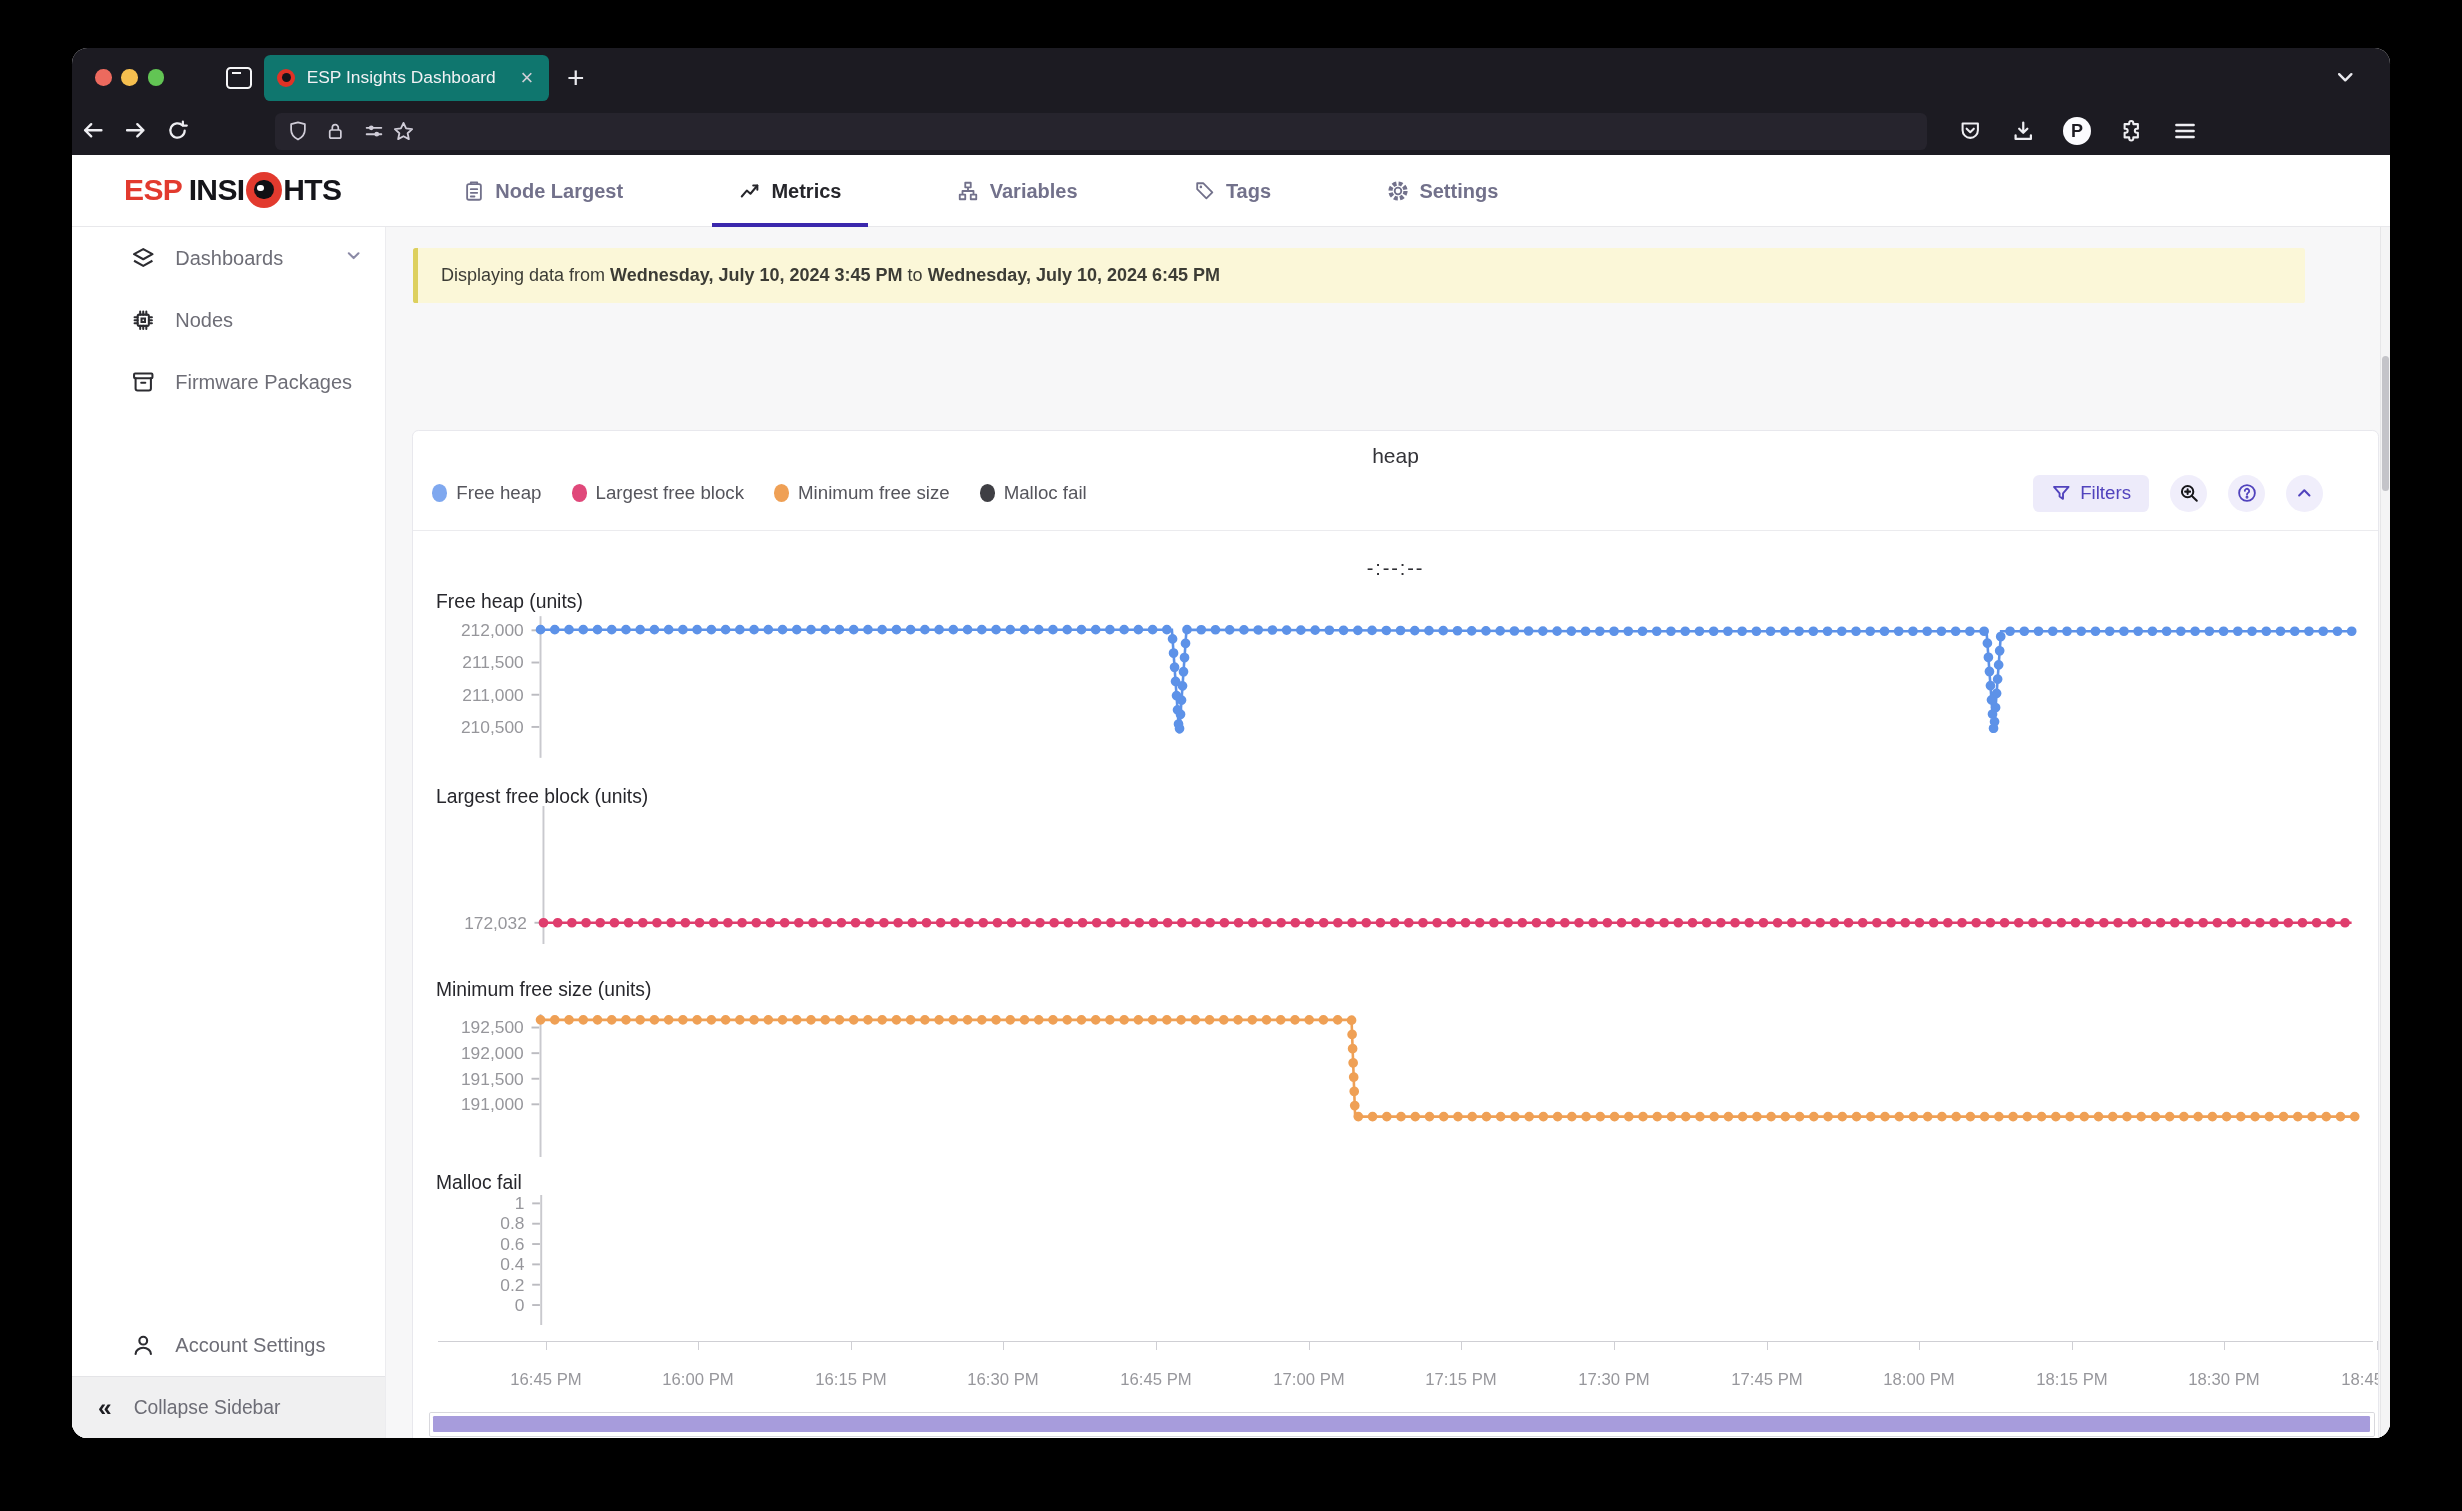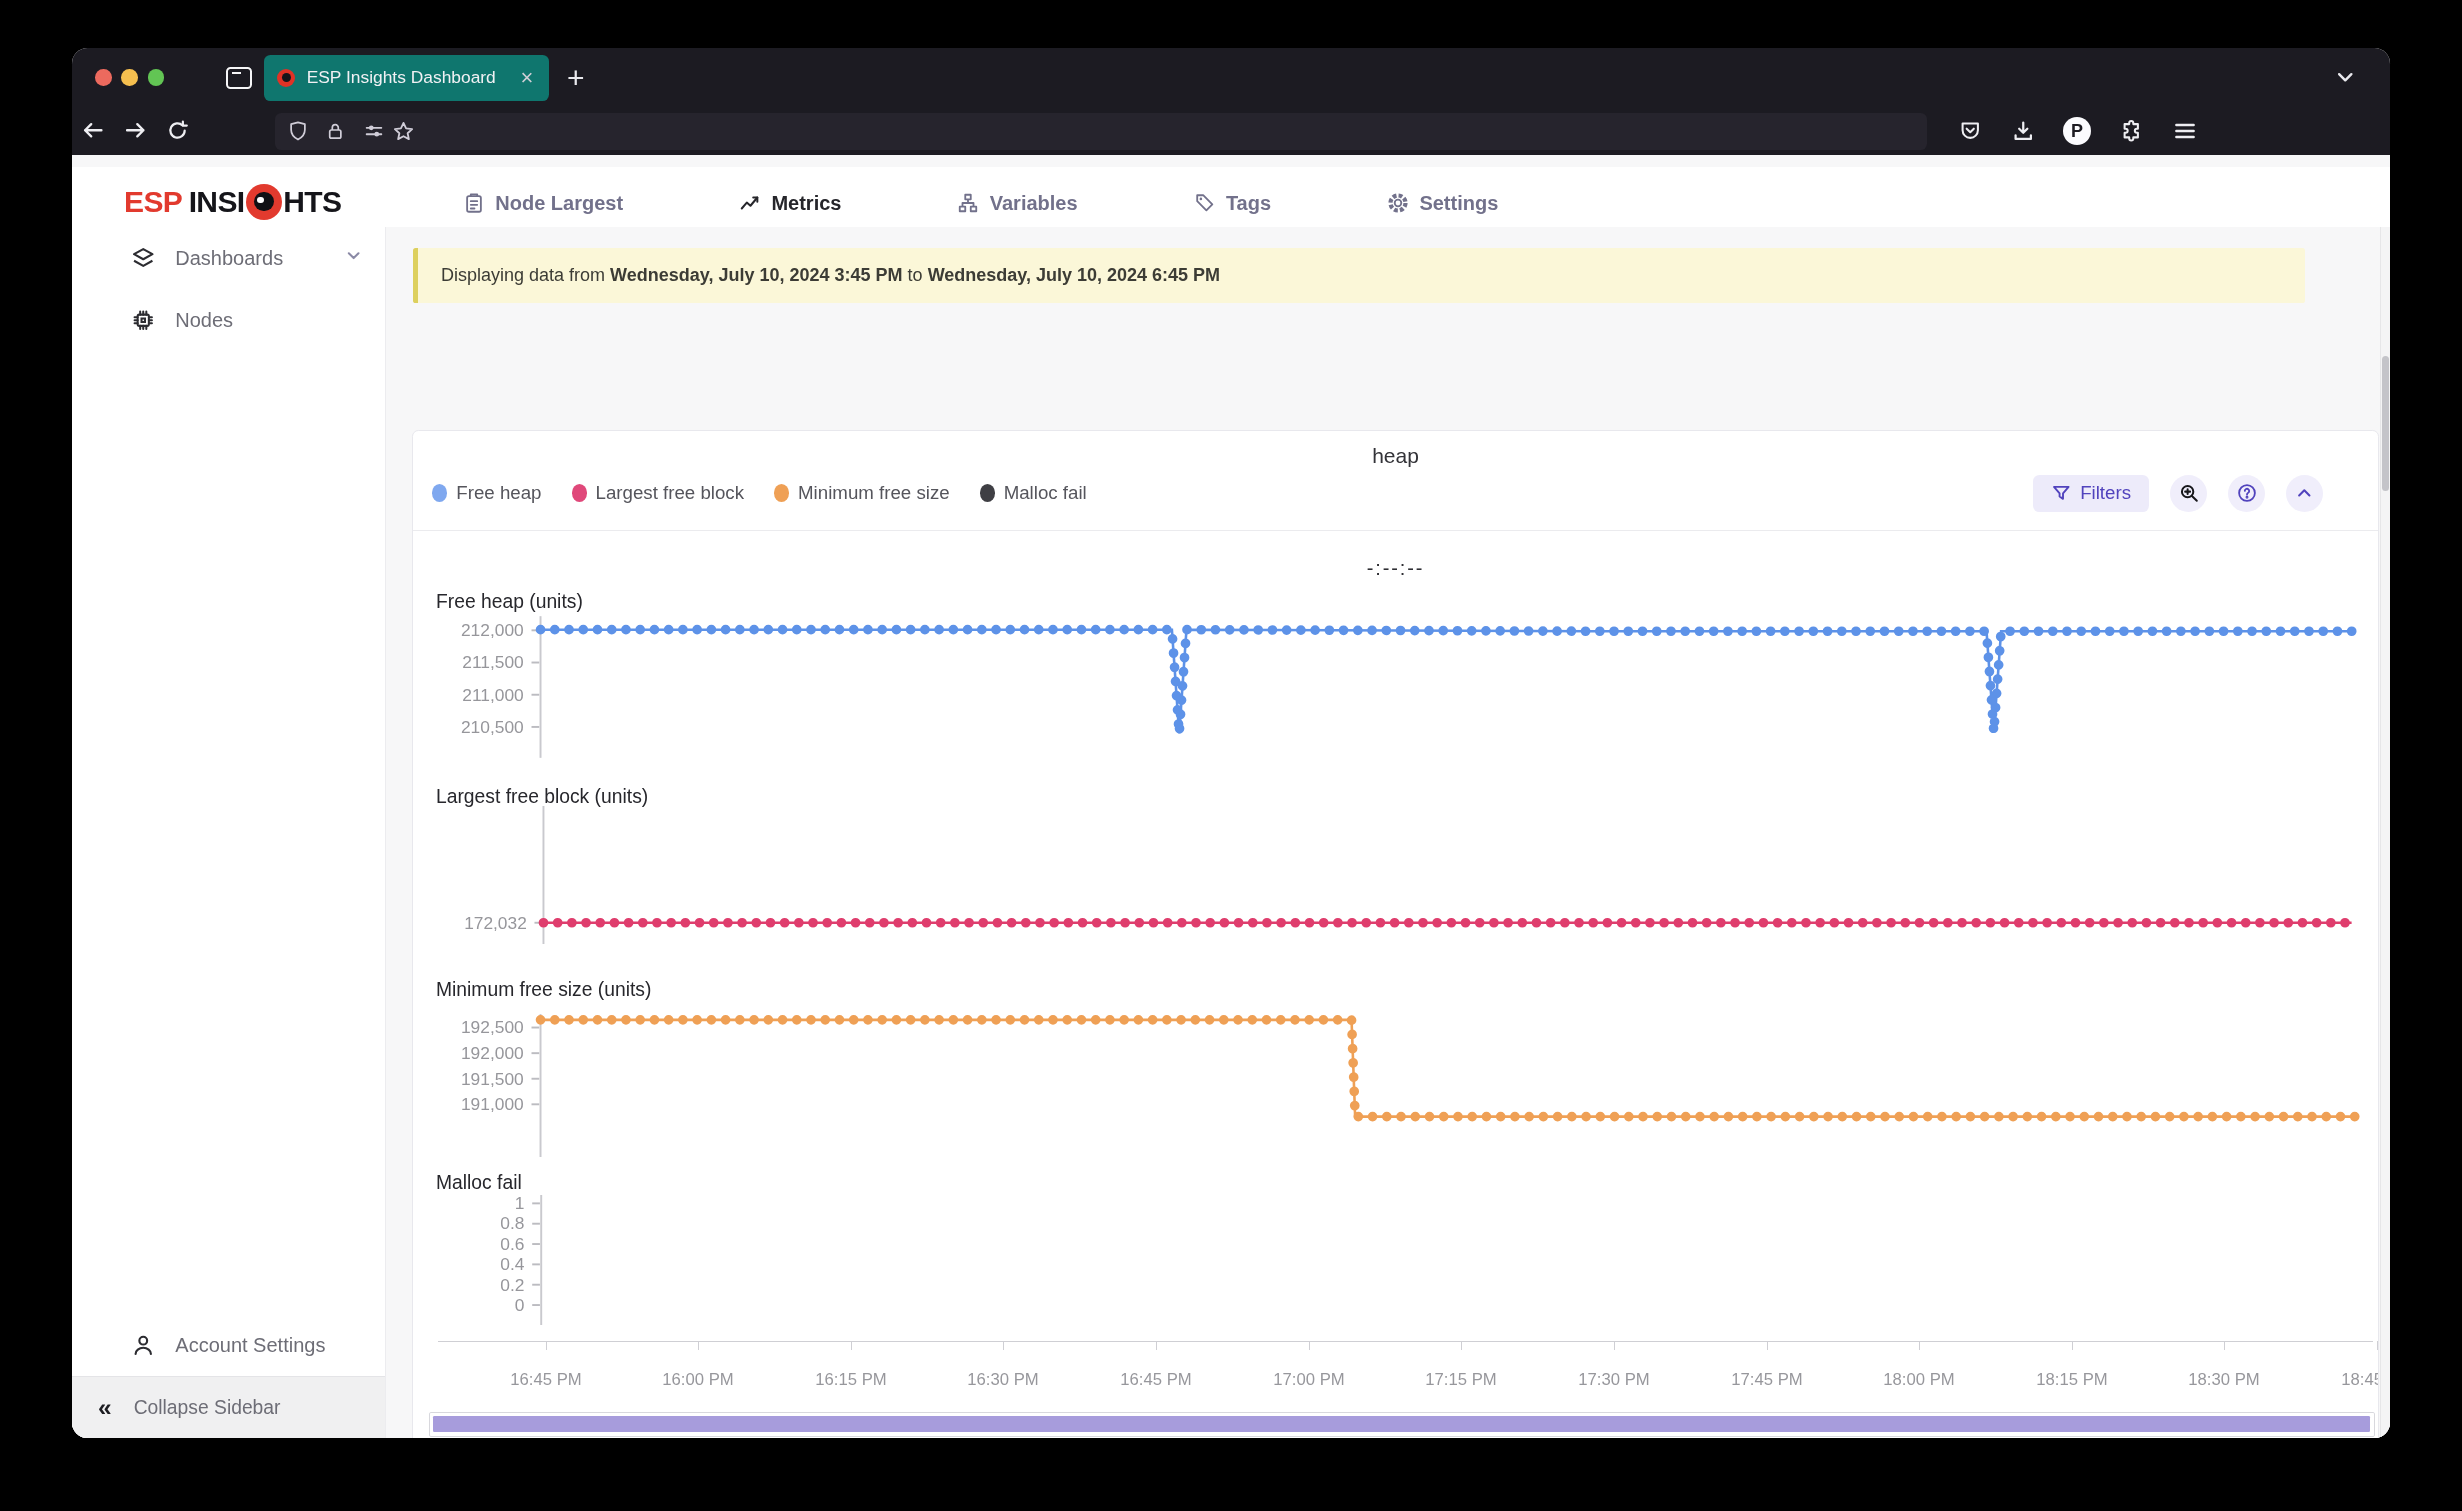--- a/index.html
+++ b/index.html
@@ -25,21 +25,21 @@
   .urlbar { margin-left:77px; width:1652px; height:37px; background:#26242d; border-radius:6.4px; display:flex; align-items:center; padding:0 11.6px; color:#c7c4cf; }
   .urlbar svg { flex:none; }
   .url-text { font-size:18.7px; margin-left:14px; color:#b9b6c2; white-space:nowrap; overflow:hidden; flex:1; }
   .url-text b { color:#f6f6f8; font-weight:700; }
   .star { margin-left:7.7px; }
   .nav-right { display:flex; align-items:center; gap:28px; margin-left:31px; color:#eeeef2; }
   .p-avatar { width:28px; height:28px; border-radius:50%; background:#fbfbfe; color:#1c1b22; font-weight:800; font-size:18px; display:flex; align-items:center; justify-content:center; }
 
   
   .app { position:absolute; left:0; top:107px; right:0; bottom:0; background:#f7f7f8; }
-  .appheader { position:absolute; left:0; top:12px; width:100%; height:72px; background:#fff; border-bottom:1.3px solid #e8e8eb; }
+  .appheader { position:absolute; left:0; top:0; width:100%; height:72px; background:#fff; border-bottom:1.3px solid #e8e8eb; }
   .logo { position:absolute; left:52px; top:16.7px; font-size:30px; font-weight:800; letter-spacing:-0.6px; display:flex; align-items:center; }
   .logo .red{color:#e23a2e;} .logo .dark{color:#15151a;}
   .logo-eye { width:36px; height:36px; border-radius:50%; background:#e23a2e; position:relative; margin:0 1.3px; }
   .logo-eye::before { content:""; position:absolute; left:8.4px; top:8.4px; width:19.3px; height:19.3px; border-radius:50%; background:#101014; }
   .logo-eye::after { content:""; position:absolute; left:11.6px; top:13px; width:6.4px; height:6.4px; border-radius:50%; background:#fff; }
   .navtabs { position:absolute; left:364px; top:0; height:72px; display:flex; gap:62px; }
   .navtab { height:72px; display:flex; align-items:center; gap:10.3px; color:#72718b; font-size:20px; font-weight:600; padding:0 27px; position:relative; }
   .navtab.active { color:#26262b; }
   .navtab.active::after { content:""; position:absolute; left:0; right:0; bottom:-1.3px; height:5.2px; background:#3b28ad; }
   .daterange { position:absolute; right:31px; top:0; height:72px; display:flex; align-items:center; gap:9px; color:#5143bd; font-size:18px; font-weight:700; }
@@ -224,20 +224,30 @@
       </div>
       <div class="side-item">
         <span class="ic">
           <svg width="24.5" height="24.5" viewBox="0 0 24 24" fill="none" stroke="currentColor" stroke-width="2">
               <rect x="6.5" y="6.5" width="11" height="11" rx="1.5"></rect>
               <rect x="10.3" y="10.3" width="3.4" height="3.4"></rect>
               <path d="M9 6.5V3.5M12 6.5V3.5M15 6.5V3.5M9 20.5v-3M12 20.5v-3M15 20.5v-3M6.5 9h-3M6.5 12h-3M6.5 15h-3M20.5 9h-3M20.5 12h-3M20.5 15h-3" stroke-linecap="round"></path>
             </svg>
         </span>
         <span>Nodes</span>
+      </div>
+      <div class="side-item">
+        <span class="ic">
+          <svg width="24.5" height="24.5" viewBox="0 0 24 24" fill="none" stroke="currentColor" stroke-width="2" stroke-linecap="round" stroke-linejoin="round">
+              <rect x="3" y="3.5" width="18" height="4.5" rx="1"></rect>
+              <path d="M4.5 8v10a2 2 0 0 0 2 2h11a2 2 0 0 0 2-2V8"></path>
+              <path d="M10 12.5h4"></path>
+            </svg>
+        </span>
+        <span>Firmware Packages</span>
       </div>
 
       <div class="side-bottom">
         <div class="side-item">
           <span class="ic">
             <svg width="24.5" height="24.5" viewBox="0 0 24 24" fill="none" stroke="currentColor" stroke-width="2.1" stroke-linecap="round">
                 <circle cx="12" cy="7.5" r="3.8"></circle>
                 <path d="M4.5 20.5a7.5 6 0 0 1 15 0"></path>
               </svg>
           </span>

